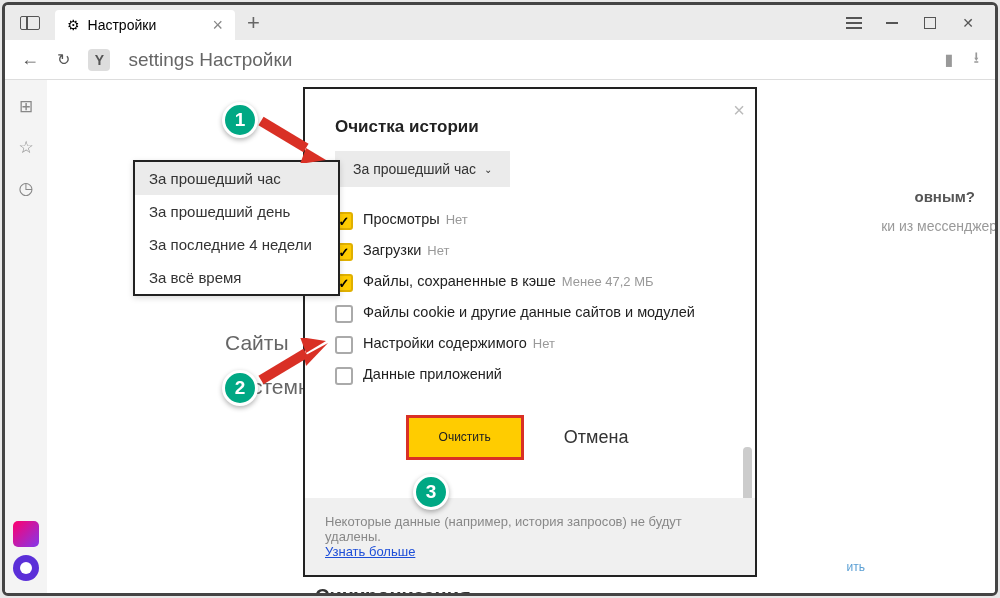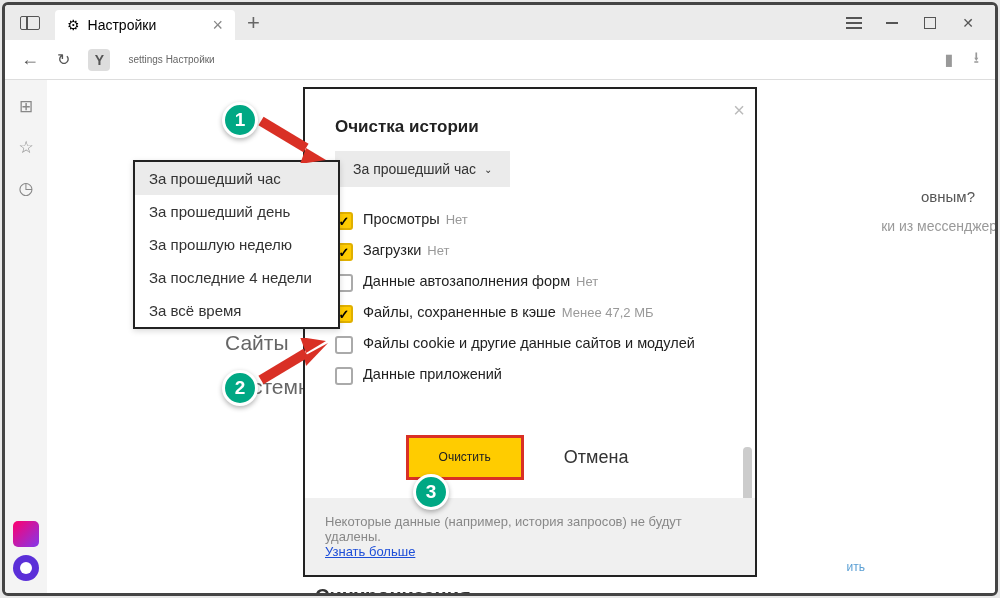--- a/index.html
+++ b/index.html
@@ -17,33 +17,33 @@
 .wincontrols > div { width: 38px; height: 28px; display: flex; align-items: center; justify-content: center; color: #555; font-size: 14px; cursor: pointer; }
 .ham { display: flex; flex-direction: column; gap: 3px; }
 .ham span { width: 16px; height: 2px; background: #555; }
 .min-d { width: 12px; height: 2px; background: #555; }
 .max-d { width: 12px; height: 12px; border: 1.5px solid #555; }
 .close-d { font-size: 16px; }
 .addrbar { height: 40px; background: #fff; border-bottom: 1px solid #ddd; display: flex; align-items: center; padding: 0 16px; gap: 18px; }
 .nav-ico { color: #555; font-size: 18px; cursor: pointer; }
 .reload-ico { font-size: 16px; }
 .y-logo { width: 22px; height: 22px; background: #ddd; border-radius: 4px; display: flex; align-items: center; justify-content: center; font-weight: bold; color: #555; font-size: 14px; }
-.addr-text { color: #666; font-size: 10px; }
+.addr-text { color: #666; font-size: 19px; }
 .addr-right { margin-left: auto; display: flex; gap: 20px; align-items: center; }
 .bm-ico, .dl-ico { color: #999; font-size: 16px; }
 .sidebar { position: absolute; left: 0; top: 75px; width: 42px; height: calc(100% - 75px); background: #f4f4f4; display: flex; flex-direction: column; align-items: center; padding-top: 16px; gap: 20px; }
 .sb-ico { color: #888; font-size: 17px; cursor: pointer; }
 .sb-bottom { margin-top: auto; margin-bottom: 12px; display: flex; flex-direction: column; gap: 8px; }
 .sb-app1 { width: 26px; height: 26px; background: linear-gradient(135deg, #ff006e, #8338ec); border-radius: 5px; cursor: pointer; }
 .sb-app2 { width: 26px; height: 26px; background: #5b2fd8; border-radius: 50%; position: relative; cursor: pointer; }
 .sb-app2::after { content: ""; position: absolute; width: 12px; height: 12px; background: #fff; border-radius: 50%; top: 7px; left: 7px; }
 .content { position: absolute; left: 42px; top: 75px; right: 0; bottom: 0; background: #fff; padding-left: 180px; padding-top: 28px; }
 .settings-nav { position: absolute; left: 42px; top: 260px; }
 .settings-nav div { color: #666; padding: 10px 0 10px 0; font-size: 21px; }
-.bg-q { position: absolute; right: 20px; top: 108px; color: #555; font-weight: 400; font-size: 15px; }
+.bg-q { position: absolute; right: 20px; top: 108px; color: #555; font-weight: 700; font-size: 15px; }
 .bg-txt { position: absolute; right: -120px; top: 138px; color: #999; font-size: 14px; }
 .bg-link { position: absolute; right: 130px; top: 480px; color: #5a9fd4; font-size: 12px; }
 .sync-title { position: absolute; left: 310px; top: 580px; font-size: 20px; font-weight: 600; color: #333; }
 .dropdown-menu { position: absolute; left: 128px; top: 155px; background: #fff; border: 2px solid #222; z-index: 50; box-shadow: 0 2px 6px rgba(0,0,0,0.15); }
 .dropdown-menu div { padding: 8px 26px 8px 14px; font-size: 15px; color: #333; cursor: pointer; white-space: nowrap; }
 .dropdown-menu div.sel { background: #ebebeb; }
 .dialog { position: absolute; left: 298px; top: 82px; width: 454px; height: 490px; background: #fff; border: 2px solid #222; z-index: 40; display: flex; flex-direction: column; }
 .dlg-scroll { position: absolute; right: 3px; top: 358px; width: 9px; height: 80px; background: #ccc; border-radius: 4px; }
 .dlg-close-x { position: absolute; right: 10px; top: 10px; color: #bbb; font-size: 20px; cursor: pointer; }
 .dlg-title { padding: 28px 30px 14px 30px; font-size: 17px; font-weight: 600; color: #222; }
@@ -53,21 +53,21 @@
 .chk-row { display: flex; align-items: flex-start; gap: 10px; padding: 6px 0; text-align: center; }
 .chkbox { width: 18px; height: 18px; border: 2px solid #aaa; border-radius: 3px; flex-shrink: 0; display: flex; align-items: center; justify-content: center; cursor: pointer; margin-top: 1px;}
 .chkbox.on { background: #ffcc00; border-color: #e0b000; }
 .chkbox.on::after { content: "✓"; color: #000; font-size: 13px; font-weight: bold; }
 .chk-lbl { color: #222; font-size: 14.5px; }
 .chk-sub { color: #999; font-size: 13px; margin-left: 6px; }
 .chk-below { color: #999; font-size: 13px; margin-top: 3px; }
 .dlg-actions { padding: 18px 0 18px 0; display: flex; gap: 14px; justify-content: center; }
 .btn-clear { background: #ffcc00; padding: 12px 30px; border: 3px solid #d93025; cursor: pointer; font-size: 12px; color: #222; }
 .btn-cancel { background: #fff; padding: 12px 26px; cursor: pointer; font-size: 18px; color: #333; }
-.dlg-footer { background: #f0f0f0; padding: 16px 20px; font-size: 13px; color: #888; position:relative; }
+.dlg-footer { background: #f0f0f0; padding: 16px 20px; font-size: 13px; color: #888; position:relative;margin-top:20px; }
 .dlg-footer a { color: #1d4ed8; text-decoration: underline; cursor: pointer; }
 .marker { position: absolute; width: 36px; height: 36px; background: #00a884; border-radius: 50%; border: 3px solid #fff; box-shadow: 0 2px 5px rgba(0,0,0,0.3); display: flex; align-items: center; justify-content: center; color: #fff; font-weight: bold; font-size: 19px; z-index: 100; }
 .arrow { position: absolute; z-index: 95; }
 .arrow-line { stroke: #d93025; stroke-width: 10; fill: none; }
 .arrow-head { fill: #d93025; }
 </style>
 </head>
 <body>
 
 <div class="browser">
@@ -138,30 +138,30 @@
       </div>
       <div class="chk-row">
         <div class="chkbox on"></div>
         <div><span class="chk-lbl">Просмотры</span><span class="chk-sub">Нет</span></div>
       </div>
       <div class="chk-row">
         <div class="chkbox on"></div>
         <div><span class="chk-lbl">Загрузки</span><span class="chk-sub">Нет</span></div>
       </div>
       <div class="chk-row">
-        <div class="chkbox"></div>
-        <div><span class="chk-lbl">Данные автозаполнения форм</span><span class="chk-sub">Нет</span></div>
-      </div>
-      <div class="chk-row">
         <div class="chkbox on"></div>
         <div><span class="chk-lbl">Файлы, сохраненные в кэше</span><span class="chk-sub">Менее 47,2 МБ</span></div>
       </div>
       <div class="chk-row">
         <div class="chkbox"></div>
         <div><span class="chk-lbl">Файлы cookie и другие данные сайтов и модулей</span></div>
+      </div>
+      <div class="chk-row">
+        <div class="chkbox"></div>
+        <div><span class="chk-lbl">Настройки содержимого</span><span class="chk-sub">Нет</span></div>
       </div>
       <div class="chk-row">
         <div class="chkbox"></div>
         <div><span class="chk-lbl">Данные приложений</span></div>
       </div>
       
     </div>
     <div class="dlg-scroll"></div>
     <div class="dlg-actions">
       <div class="btn-clear">Очистить</div>
@@ -169,21 +169,20 @@
     </div>
     <div class="dlg-footer">
       <span>Некоторые данные (например, история запросов) не будут удалены.</span><br>
       <a>Узнать больше</a>
     </div>
   </div>
 
   <div class="dropdown-menu">
     <div class="sel">За прошедший час</div>
     <div>За прошедший день</div>
-    <div>За прошлую неделю</div>
     <div>За последние 4 недели</div>
     <div>За всё время</div>
   </div>
 </div>
 
 <div class="marker" style="left:222px; top:102px;">1</div>
 <div class="marker" style="left:222px; top:370px;">2</div>
 <div class="marker" style="left:413px; top:474px;">3</div>
 <svg class="arrow" style="left:256px; top:108px; width:80px; height:55px;">
   <path class="arrow-line" d="M5,13 L50,40"></path>

